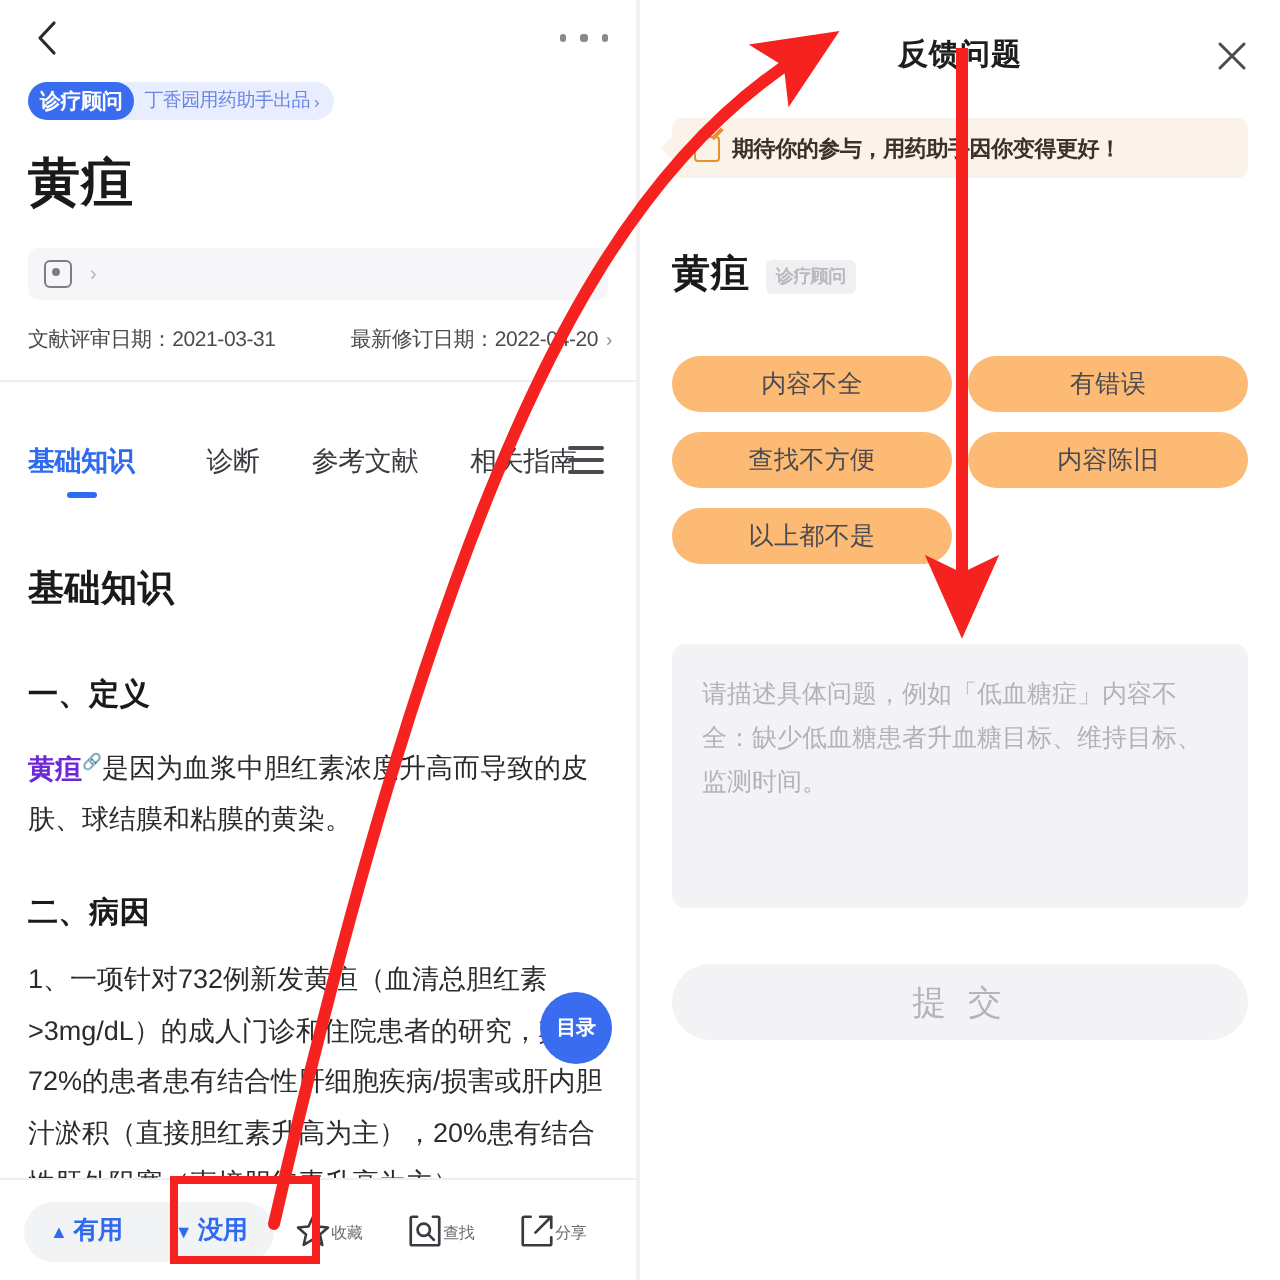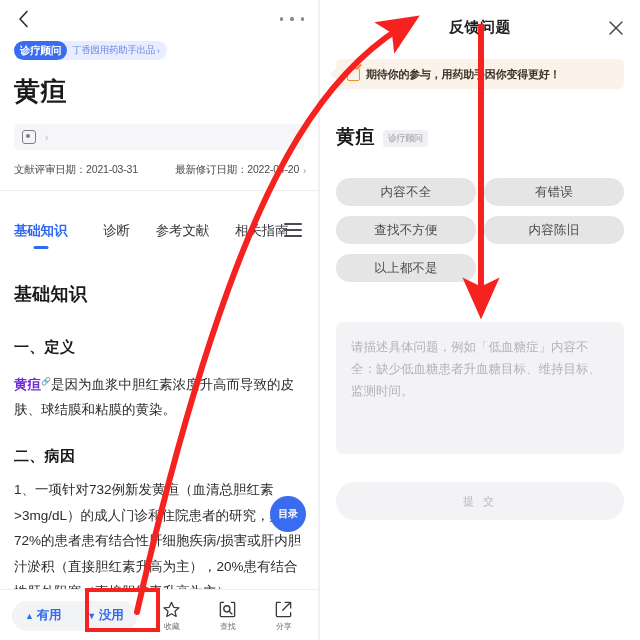--- a/index.html
+++ b/index.html
@@ -144,21 +144,21 @@
     margin-left:12px;height:30px;background:#f2f3f5;border-radius:15px;
     display:flex;align-items:center;
   }
   .vote-btn{
     height:30px;display:flex;align-items:center;justify-content:center;
     color:#2f6bf0;font-size:12.5px;font-weight:bold;padding:0 13px;
     border-radius:15px;cursor:pointer;letter-spacing:-0.2px;
   }
   .vote-btn .tri{font-size:9px;margin-right:3px;}
   .bb-item{
-    width:50px;display:flex;flex-direction:column;align-items:center;
+    width:50px;display:flex;flex-direction:row;align-items:center;
     cursor:pointer;margin-left:6px;
   }
   .bb-item .lab{font-size:8px;color:#6b6b73;margin-top:2px;letter-spacing:-0.3px;}
   .bb-ico{width:19px;height:19px;position:relative;color:#3a3a40;}
 
   
   .right-pane{
     position:absolute;left:320px;top:0;width:320px;height:636px;
     background:#ffffff;overflow:hidden;
   }
@@ -201,42 +201,42 @@
     margin-left:8px;background:#f0f0f2;color:#b8b8c0;font-size:9px;
     padding:2px 5px;border-radius:3px;font-weight:bold;letter-spacing:-0.3px;
     position:relative;top:-2px;
   }
 
   .chip-grid{
     position:absolute;left:16px;top:178px;width:288px;
     display:flex;flex-wrap:wrap;gap:10px 8px;
   }
   .chip{
-    width:140px;height:28px;background:#e5e5e5;border-radius:14px;
+    width:140px;height:28px;background:#fdba74;border-radius:14px;
     display:flex;align-items:center;justify-content:center;
     font-size:12.5px;color:#4a4a50;cursor:pointer;letter-spacing:0.2px;
     box-sizing:border-box;
     text-align:center;
   }
 
   .fb-textarea{
     position:absolute;left:16px;top:322px;width:288px;height:132px;
     background:#f3f3f5;border-radius:7px;box-sizing:border-box;
     padding:14px 15px;border:none;resize:none;outline:none;
     font-family:"Liberation Sans","DejaVu Sans",sans-serif;
     font-size:12.5px;line-height:22px;color:#5a5a62;
   }
   .fb-textarea::placeholder{color:#b2b2ba;}
 
   .submit-btn{
     position:absolute;left:16px;top:482px;width:288px;height:38px;
     background:#f3f3f5;border-radius:19px;border:none;
     display:flex;align-items:center;justify-content:center;
     font-family:"Liberation Sans","DejaVu Sans",sans-serif;
-    font-size:11px;color:#b4b4bc;letter-spacing:3px;cursor:pointer;
+    font-size:17px;color:#b4b4bc;letter-spacing:3px;cursor:pointer;
   }
 
   
   .annot{position:absolute;left:0;top:0;width:640px;height:640px;pointer-events:none;}
   .hl-box{
     position:absolute;border:4px solid #f5221f;box-sizing:border-box;
   }
 </style>
 </head>
 <body>

